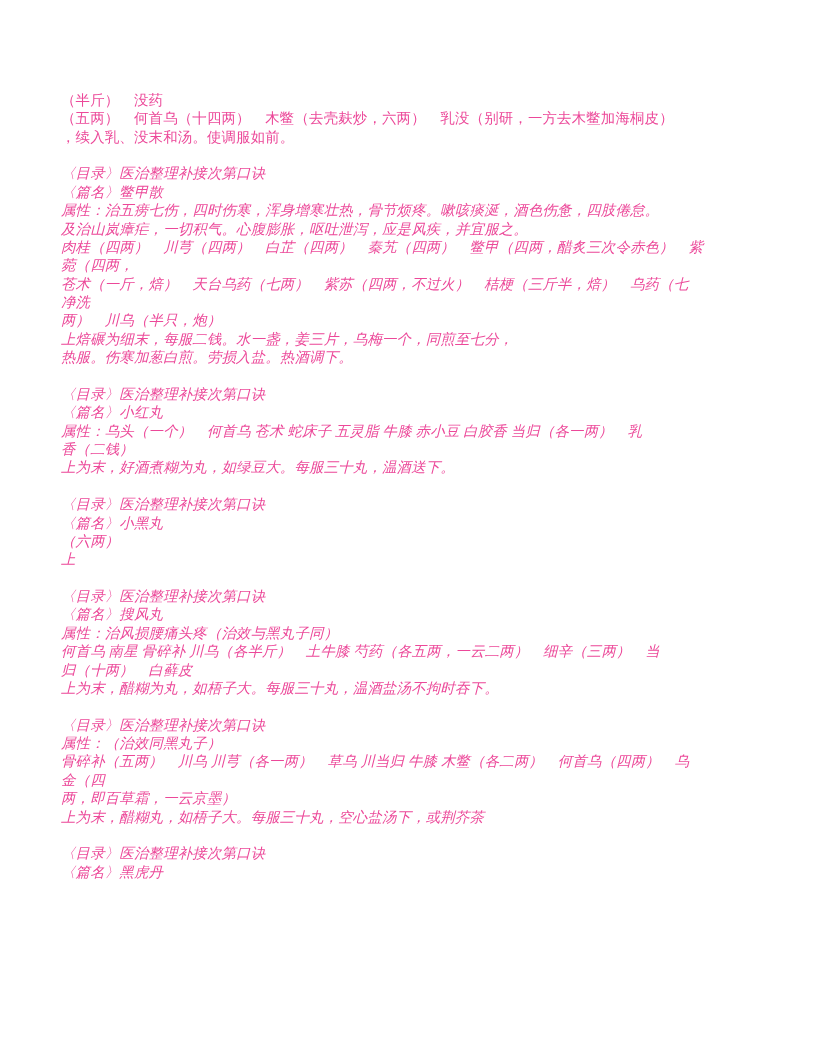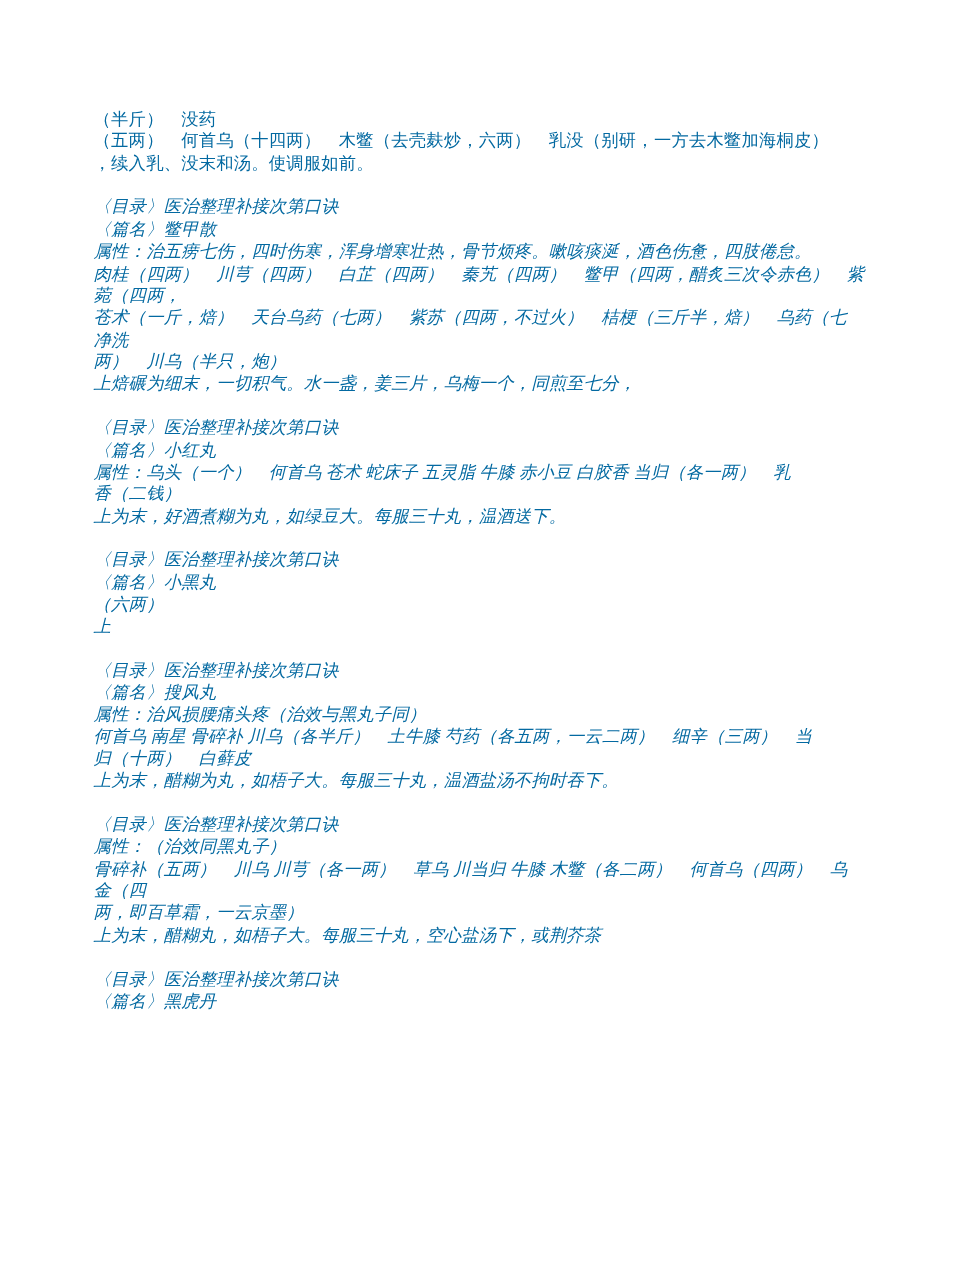--- a/index.html
+++ b/index.html
@@ -5,27 +5,27 @@
   html, body {
     margin: 0;
     padding: 0;
     background: #ffffff;
   }
   .page {
     position: relative;
     width: 816px;
     height: 1056px;
     box-sizing: border-box;
-    padding: 91px 110px 0 78px;
+    padding: 91px 110px 0 61px;
     background: #ffffff;
     overflow: hidden;
     font-family: "Liberation Serif", "DejaVu Serif", serif;
     font-size: 14.4px;
     line-height: 18.37px;
-    color: #0369a1;
+    color: #ec4899;
   }
   .sec {
     margin: 0;
     padding: 0;
   }
   .sec + .sec {
     margin-top: 18.37px; 
     font-style: italic;
   }
   .line {
@@ -41,26 +41,28 @@
   <section class="sec">
       <div class="line">（半斤）　没药</div>
       <div class="line">（五两）　何首乌（十四两）　木鳖（去壳麸炒，六两）　乳没（别研，一方去木鳖加海桐皮）</div>
       <div class="line">，续入乳、没末和汤。使调服如前。</div>
     </section>
 
   <section class="sec">
       <div class="line">〈目录〉医治整理补接次第口诀</div>
       <div class="line">〈篇名〉鳖甲散</div>
       <div class="line">属性：治五痨七伤，四时伤寒，浑身增寒壮热，骨节烦疼。嗽咳痰涎，酒色伤惫，四肢倦怠。</div>
+      <div class="line">及治山岚瘴疟，一切积气。心腹膨胀，呕吐泄泻，应是风疾，并宜服之。</div>
       <div class="line">肉桂（四两）　川芎（四两）　白芷（四两）　秦艽（四两）　鳖甲（四两，醋炙三次令赤色）　紫</div>
       <div class="line">菀（四两，</div>
       <div class="line">苍术（一斤，焙）　天台乌药（七两）　紫苏（四两，不过火）　桔梗（三斤半，焙）　乌药（七</div>
       <div class="line">净洗</div>
       <div class="line">两）　川乌（半只，炮）</div>
-      <div class="line">上焙碾为细末，一切积气。水一盏，姜三片，乌梅一个，同煎至七分，</div>
+      <div class="line">上焙碾为细末，每服二钱。水一盏，姜三片，乌梅一个，同煎至七分，</div>
+      <div class="line">热服。伤寒加葱白煎。劳损入盐。热酒调下。</div>
     </section>
 
   <section class="sec">
       <div class="line">〈目录〉医治整理补接次第口诀</div>
       <div class="line">〈篇名〉小红丸</div>
       <div class="line">属性：乌头（一个）　何首乌 苍术 蛇床子 五灵脂 牛膝 赤小豆 白胶香 当归（各一两）　乳</div>
       <div class="line">香（二钱）</div>
       <div class="line">上为末，好酒煮糊为丸，如绿豆大。每服三十丸，温酒送下。</div>
     </section>
 

